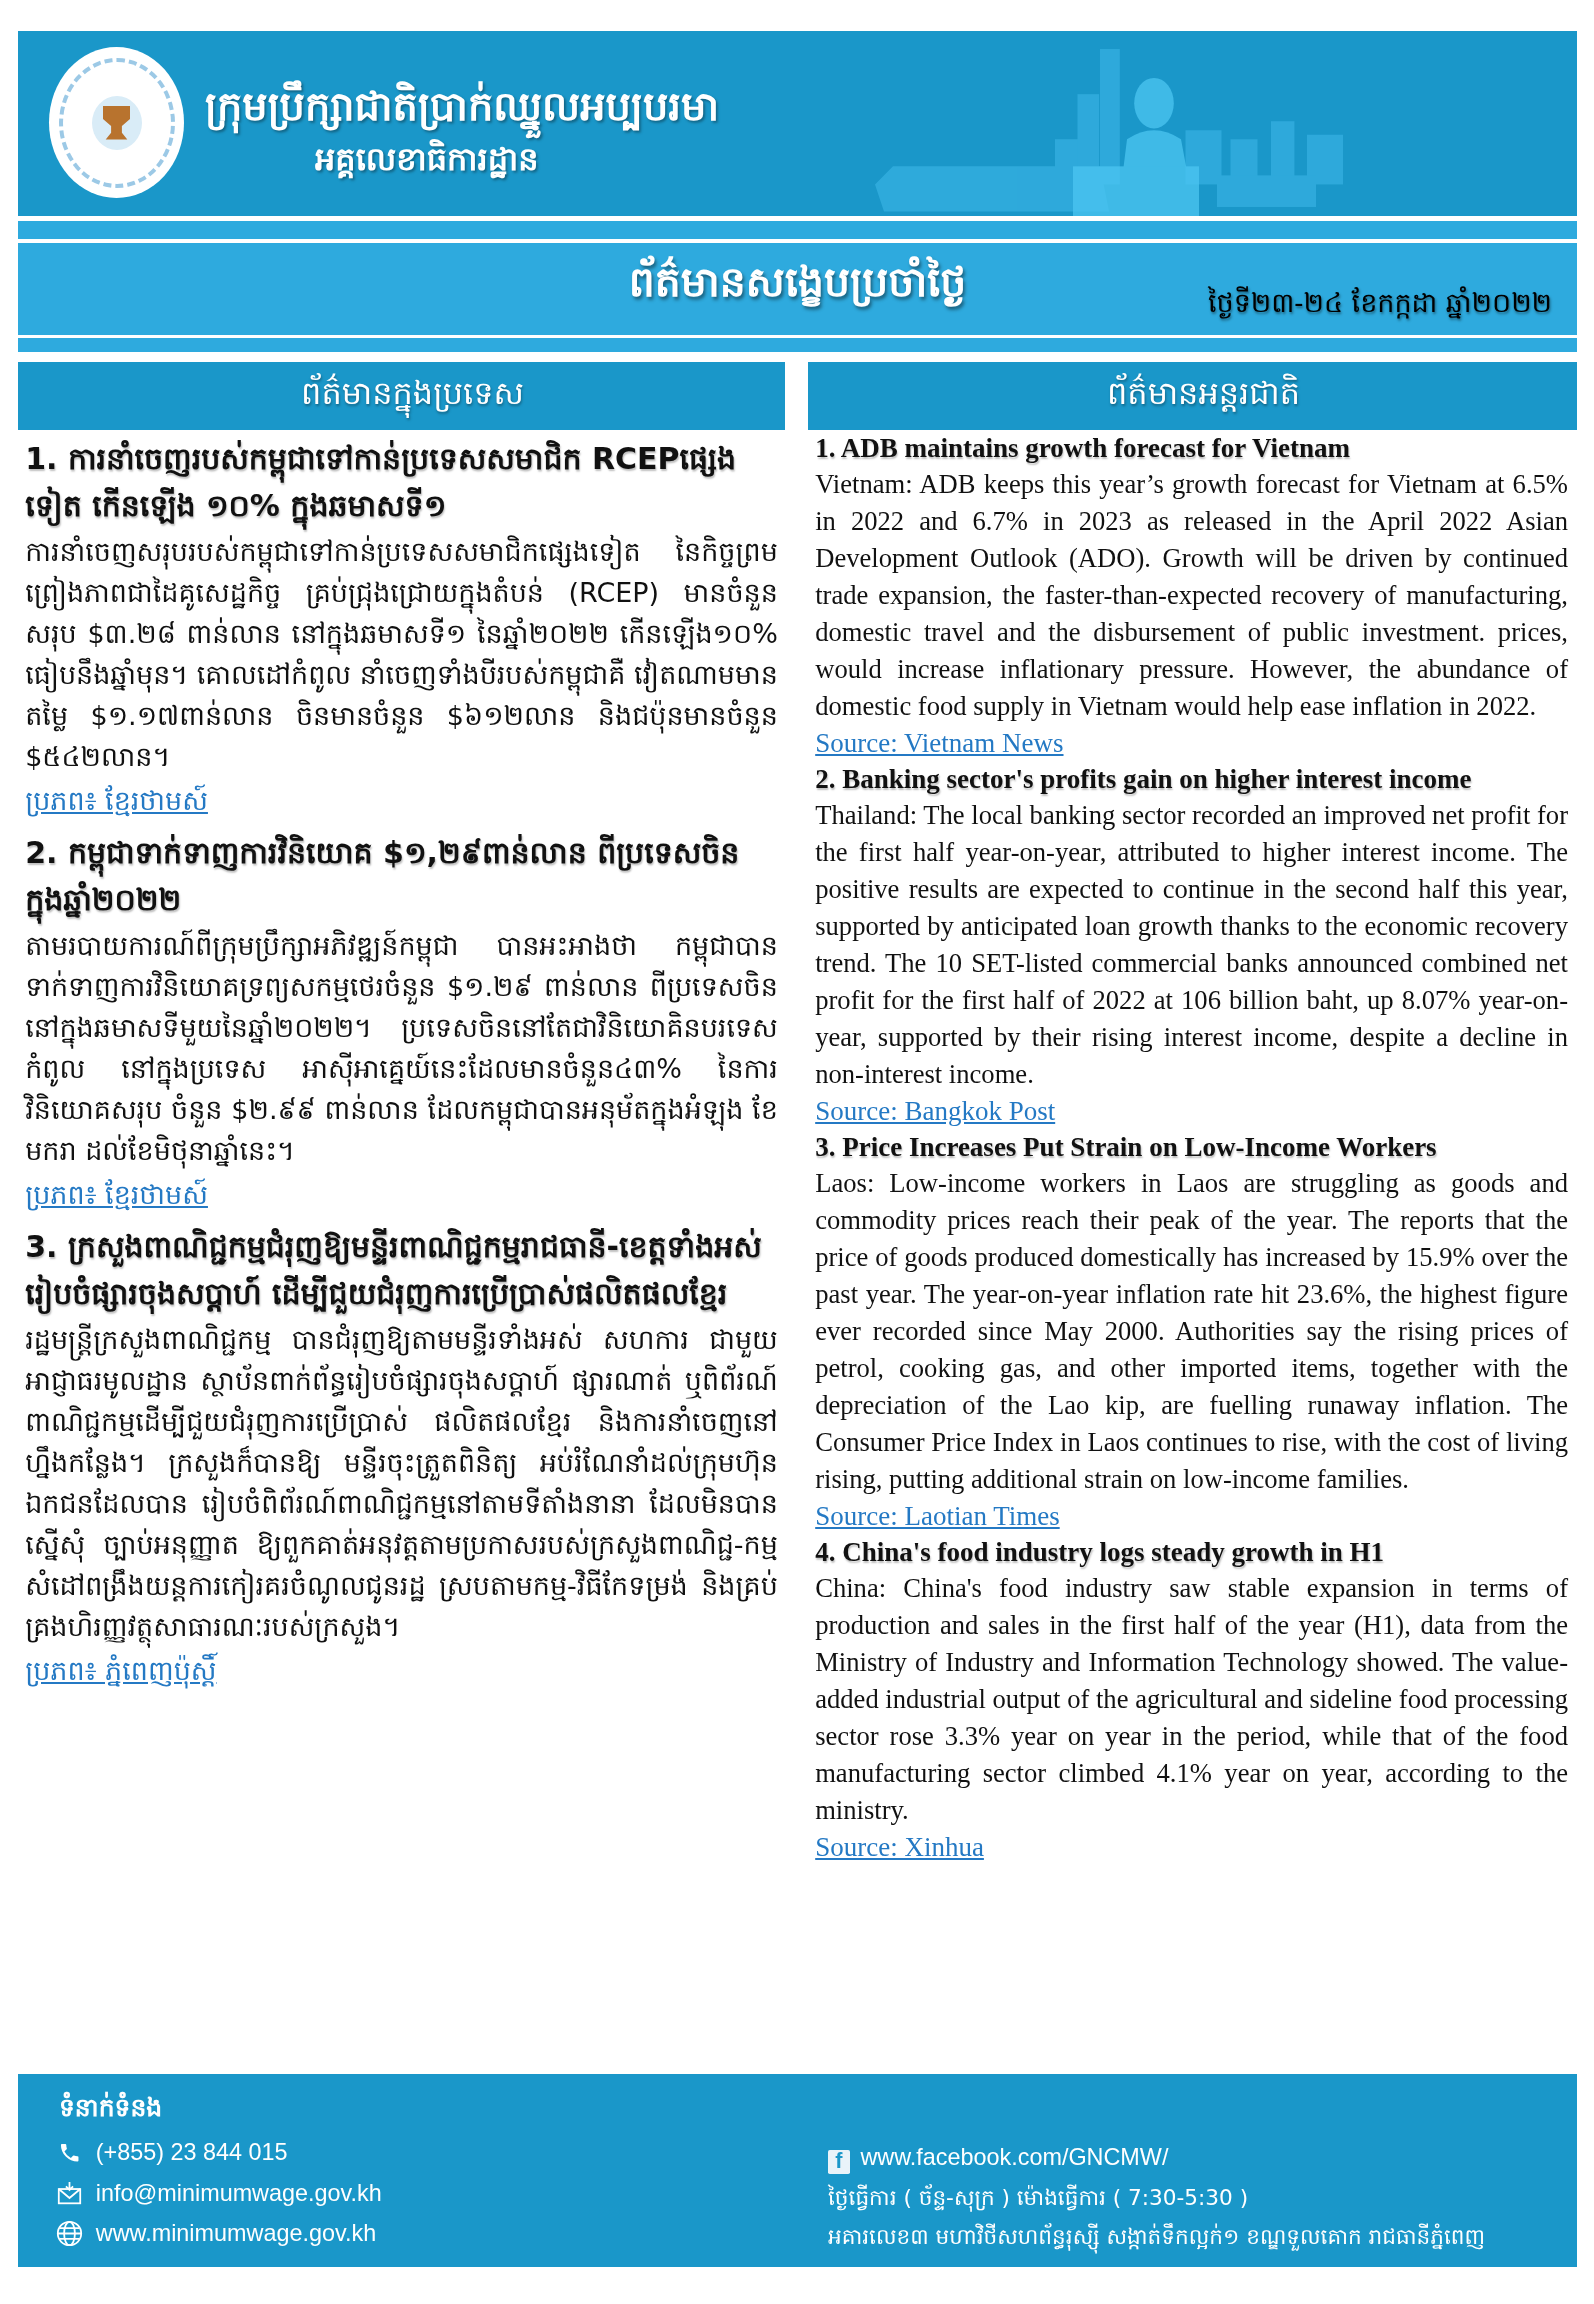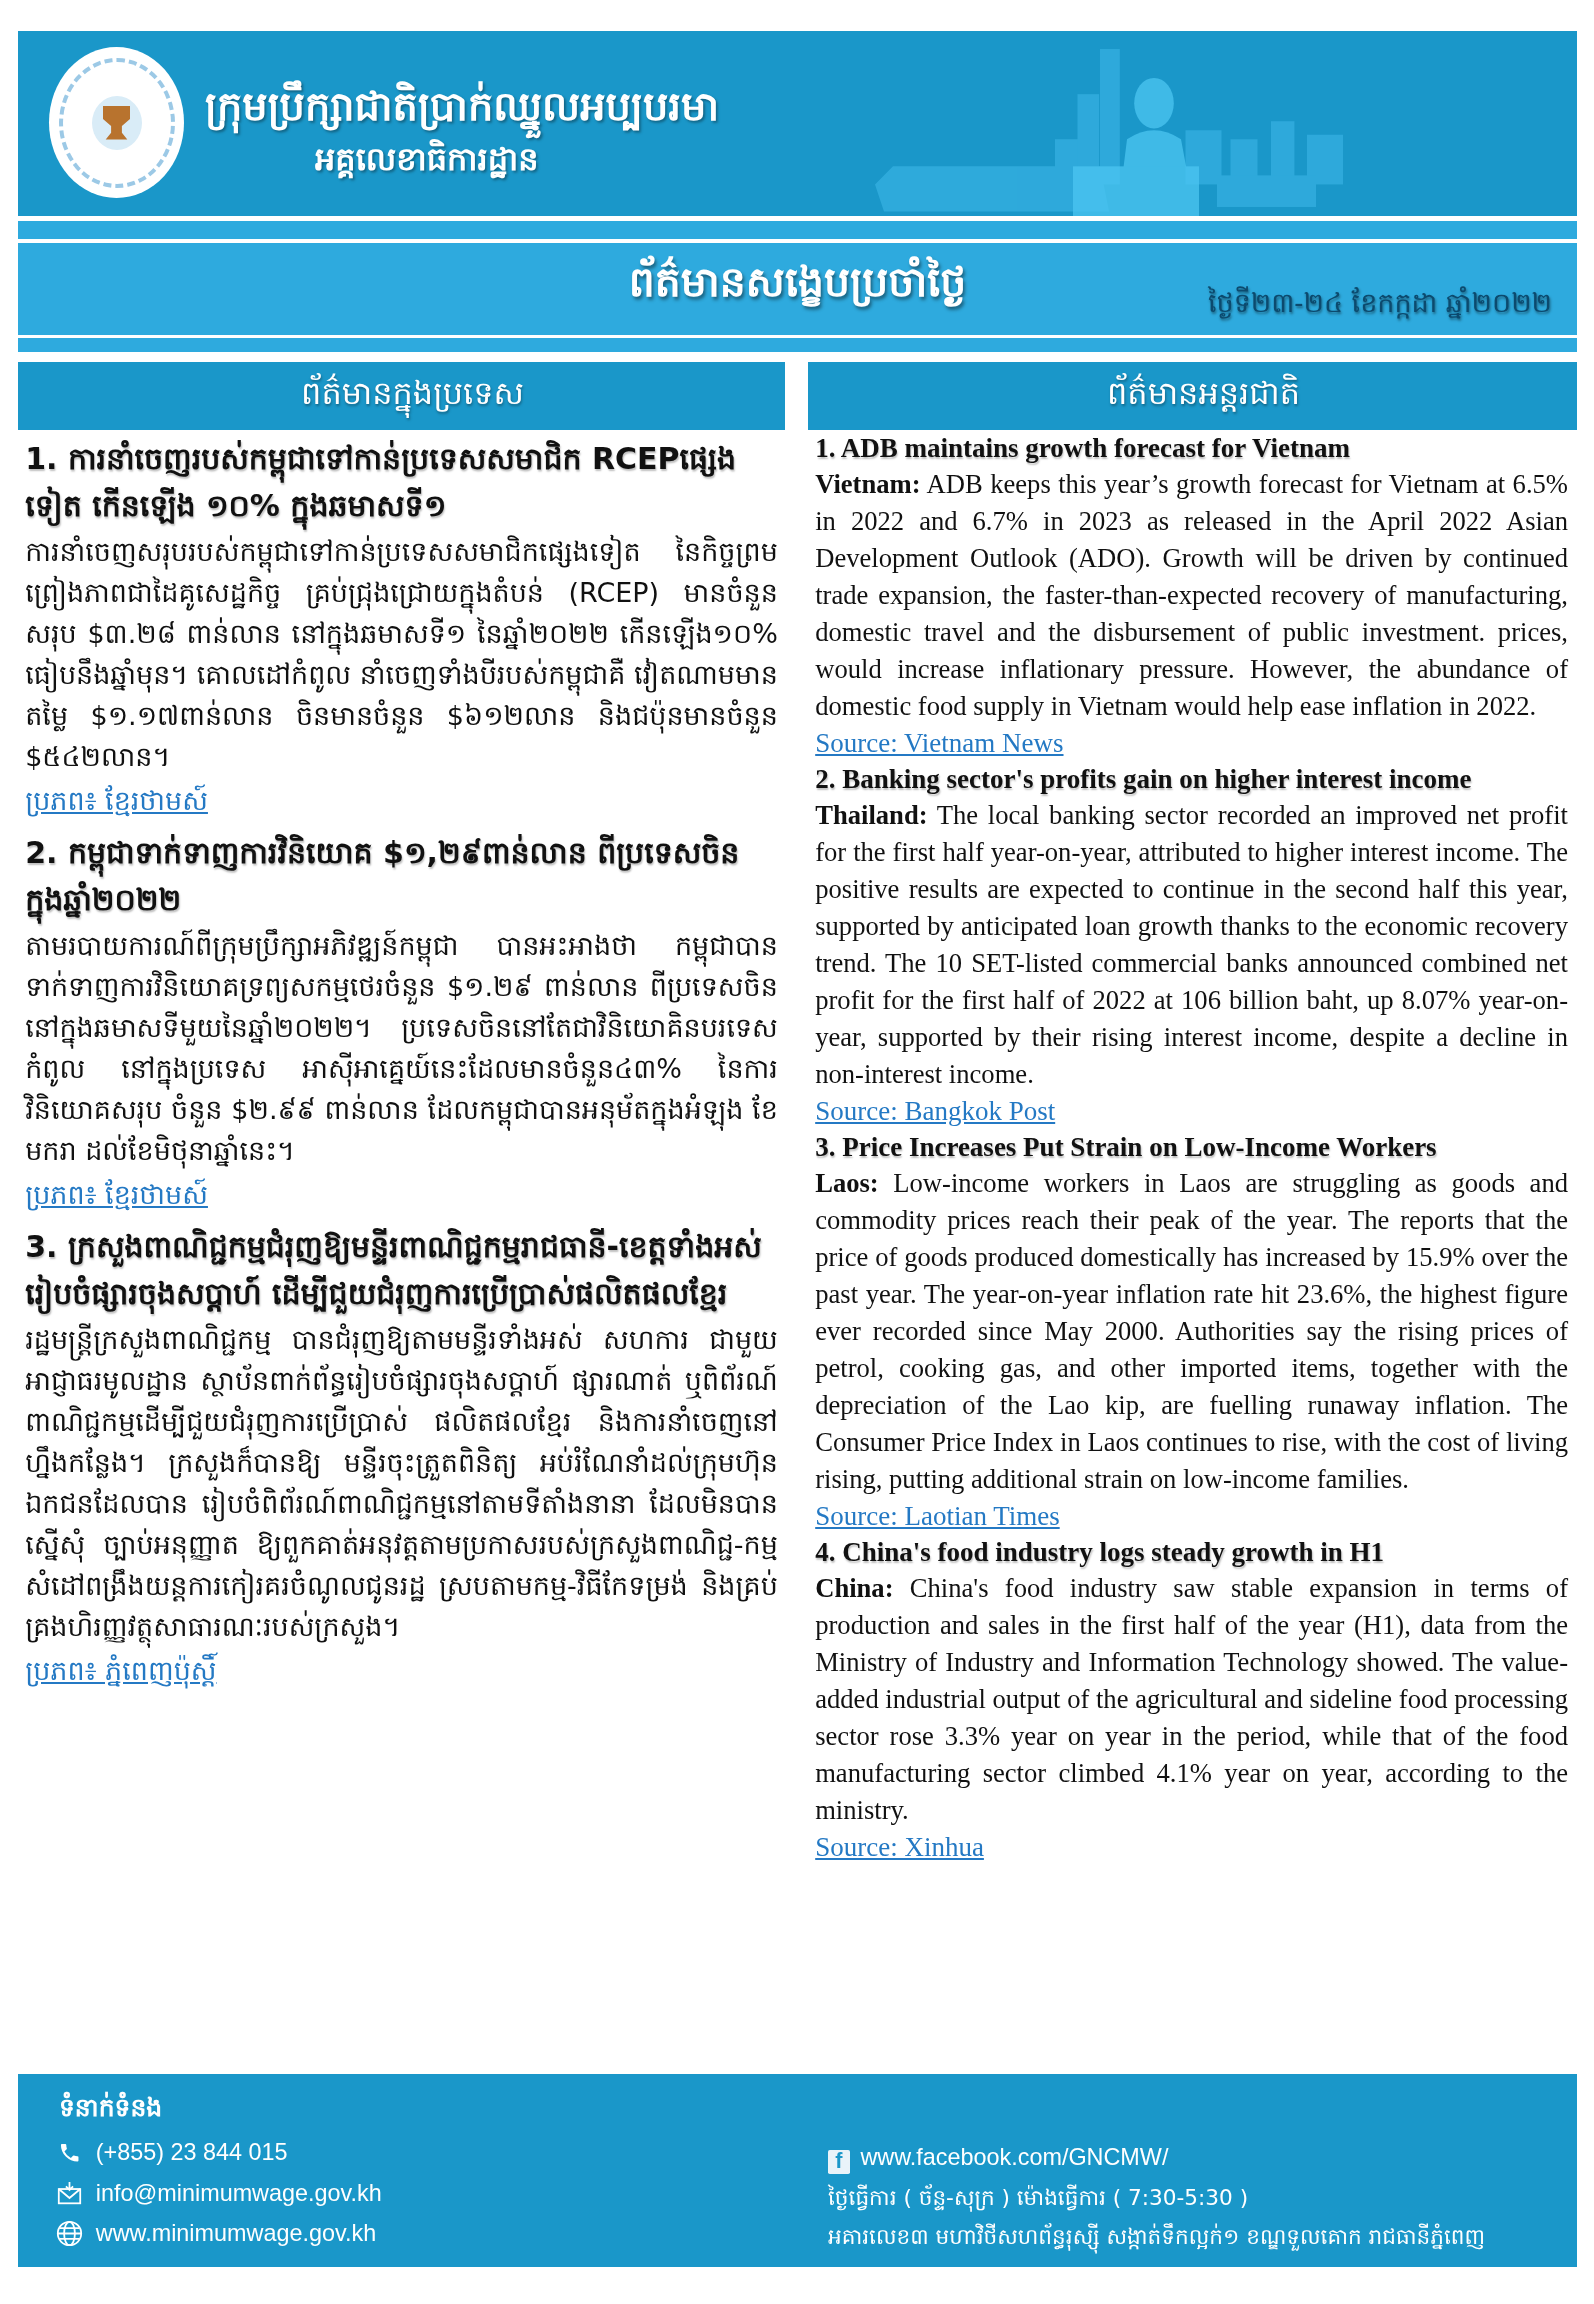--- a/index.html
+++ b/index.html
@@ -51,21 +51,21 @@
   }
   .band-thin2 {
     position: absolute; left: 18px; top: 338px; width: 1559px; height: 14.4px; background: #2eaade;
   }
   .title-main {
     position: absolute; left: 0; right: 0; top: 12.6px; text-align: center; color: #fff;
     font-family: "DejaVu Serif", serif; font-weight: bold; font-size: 41px;
     text-shadow: 1.8px 2.7px 3.6px rgba(0,0,0,0.45);
   }
   .title-date {
-    position: absolute; right: 25px; top: 43px; color: #0c4a6e;
+    position: absolute; right: 25px; top: 43px; color: #000000;
     font-family: "DejaVu Serif", serif; font-size: 27px;
     text-shadow: 0.9px 1.8px 2.7px rgba(0,0,0,0.45);
   }
   
   .col { position: absolute; top: 362px; }
   .col-left { left: 18px; width: 767px; }
   .col-right { left: 808px; width: 769px; }
   .section-head {
     height: 68px; background: #1a97c9; color: #fff;
     display: flex; align-items: center; justify-content: center;
@@ -88,21 +88,21 @@
   }
   .en-article { padding: 0 9px 0 7.2px; }
   .en-title {
     font-family: "Liberation Serif", serif; font-weight: bold; font-size: 27px;
     line-height: 36px; margin: 0; text-shadow: 0.9px 1.8px 1.8px rgba(0,0,0,0.25); white-space: nowrap;
   }
   .en-body {
     font-family: "Liberation Serif", serif; font-size: 26.6px; line-height: 37px;
     text-align: justify; margin: 0;
   }
-  .en-body b { font-weight: bold; margin-top: 30px; }
+  .en-body b { font-weight: normal; margin-top: 30px; }
   .en-source {
     display: inline-block; font-family: "Liberation Serif", serif; font-size: 27px; line-height: 36px;
     color: #2479c4; text-decoration: underline;
   }
   
   .footer {
     position: absolute; left: 18px; top: 2074px; width: 1559px; height: 193px; background: #1a97c9;
     color: #fff; font-family: "Liberation Sans", sans-serif;
   }
   .footer-heading {

